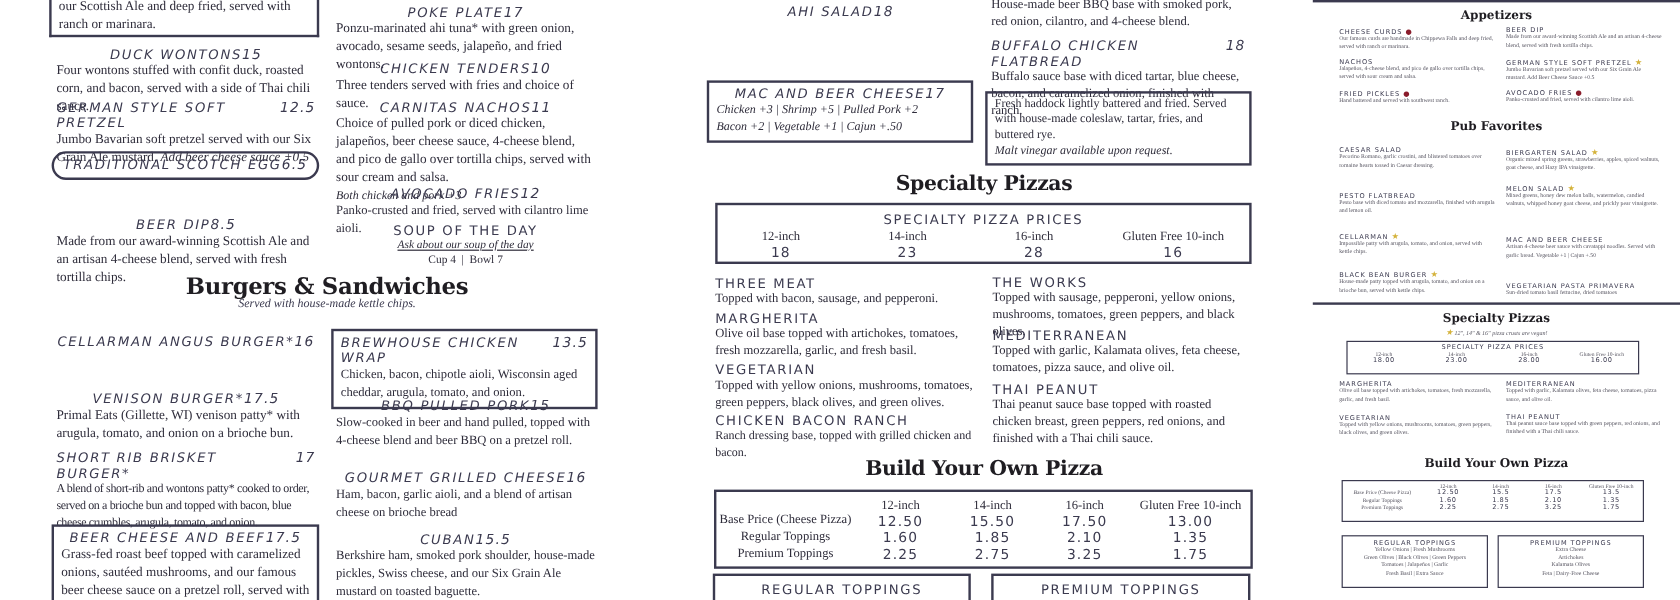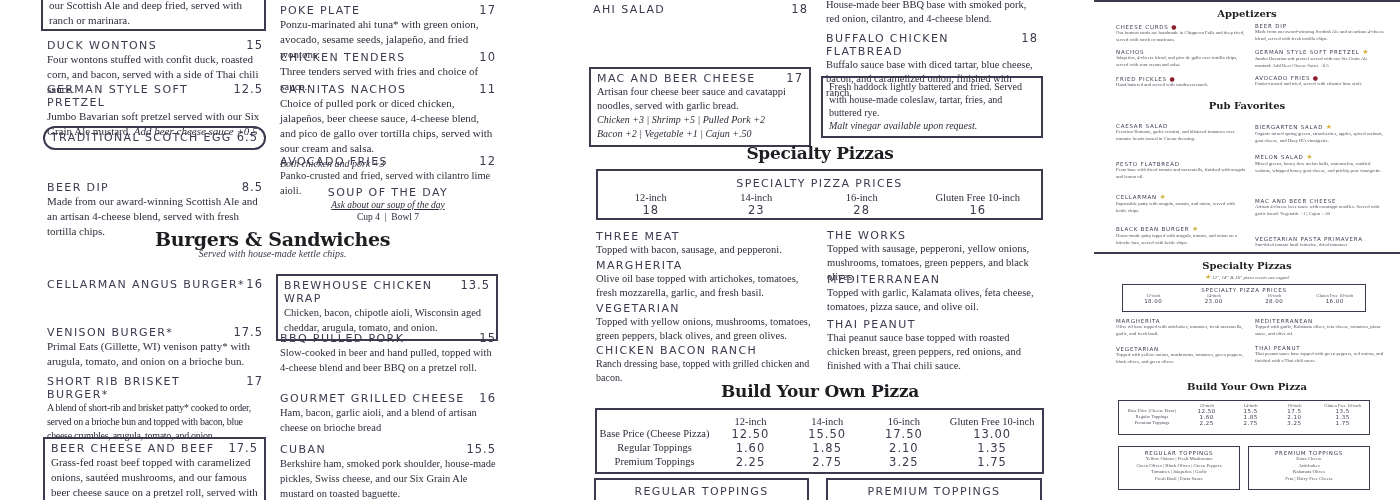--- a/index.html
+++ b/index.html
@@ -1,21 +1,21 @@
 <!DOCTYPE html>
 <html><head>
 <meta charset="utf-8">
 <style>
   * { box-sizing: border-box; margin: 0; padding: 0; }
   html, body { width: 1400px; height: 500px; overflow: hidden; background: #ffffff; }
   body { position: relative; color: #2e2c3a; font-family: "Liberation Serif", "DejaVu Serif", serif; }
 
   .item { position: absolute; }
   .item.boxed { border: 2px solid #3b3a4f; padding: 2px 6px 4px 6px; }
-  .name-row { display: flex; justify-content: space-between; align-items: baseline; }
+  .name-row { display: flex; justify-content: center; align-items: baseline; font-style: italic; }
   .name { font-family: "DejaVu Sans", sans-serif; font-size: 11px; letter-spacing: 1.4px; color: #3b3a4f; text-transform: uppercase; }
   .price { font-family: "DejaVu Sans", sans-serif; font-size: 11.5px; letter-spacing: 1px; color: #3b3a4f; }
   .desc { font-size: 11px; line-height: 15px; color: #2e2c3a; }
   .desc i, .italic { font-style: italic; }
 
   .section-title { position: absolute; font-family: "DejaVu Serif", serif; font-weight: bold; color: #1f1d22; text-align: center; letter-spacing: -0.3px; }
   .section-sub { position: absolute; font-style: italic; font-size: 10px; text-align: center; color: #3b3a4f; }
 
   .center-block { position: absolute; text-align: center; }
   .center-block .name { display: block; }
@@ -93,21 +93,21 @@
       <span class="price">17.5</span>
     </div>
   <div class="desc">Primal Eats (Gillette, WI) venison patty* with arugula, tomato, and onion on a brioche bun.</div>
 </div>
 
 <div class="item" style="left:47px; top:374px; width:216px;">
   <div class="name-row">
       <span class="name">SHORT RIB BRISKET BURGER*</span>
       <span class="price">17</span>
     </div>
-  <div class="desc" style="font-size:10px; letter-spacing:-0.3px; line-height:14px;">A blend of short-rib and brisket patty* cooked to order, served on a brioche bun and topped with bacon, blue cheese crumbles, arugula, tomato, and onion.</div>
+  <div class="desc" style="font-size:10px; letter-spacing:-0.3px; line-height:14px;">A blend of short-rib and wontons patty* cooked to order, served on a brioche bun and topped with bacon, blue cheese crumbles, arugula, tomato, and onion.</div>
 </div>
 
 <div class="item boxed" style="left:43px; top:437px; width:223px;">
   <div class="name-row">
       <span class="name">BEER CHEESE AND BEEF</span>
       <span class="price">17.5</span>
     </div>
   <div class="desc">Grass-fed roast beef topped with caramelized onions, sautéed mushrooms, and our famous beer cheese sauce on a pretzel  roll, served with au jus.</div>
 </div>
 
@@ -187,21 +187,20 @@
       <span class="name">AHI SALAD</span>
       <span class="price">18</span>
     </div>
 </div>
 
 <div class="item boxed" style="left:589px; top:67px; width:222px;">
   <div class="name-row">
       <span class="name">MAC AND BEER CHEESE</span>
       <span class="price">17</span>
     </div>
-  <div class="desc" style="font-size:10.5px; line-height:14px;">Artisan four cheese beer sauce and cavatappi noodles, served with garlic bread.</div>
   <div class="desc italic" style="font-size:10px; line-height:14px;">Chicken +3 | Shrimp +5 | Pulled Pork +2</div>
   <div class="desc italic" style="font-size:10px; line-height:14px;">Bacon +2 | Vegetable +1 | Cajun +.50</div>
 </div>
 
 <div class="item" style="left:826px; top:-2px; width:212px;">
   <div class="desc" style="font-size:10.5px; line-height:14px;">House-made beer BBQ base with smoked pork, red onion, cilantro, and  4-cheese blend.</div>
 </div>
 
 <div class="item" style="left:826px; top:31px; width:212px;">
   <div class="name-row">

